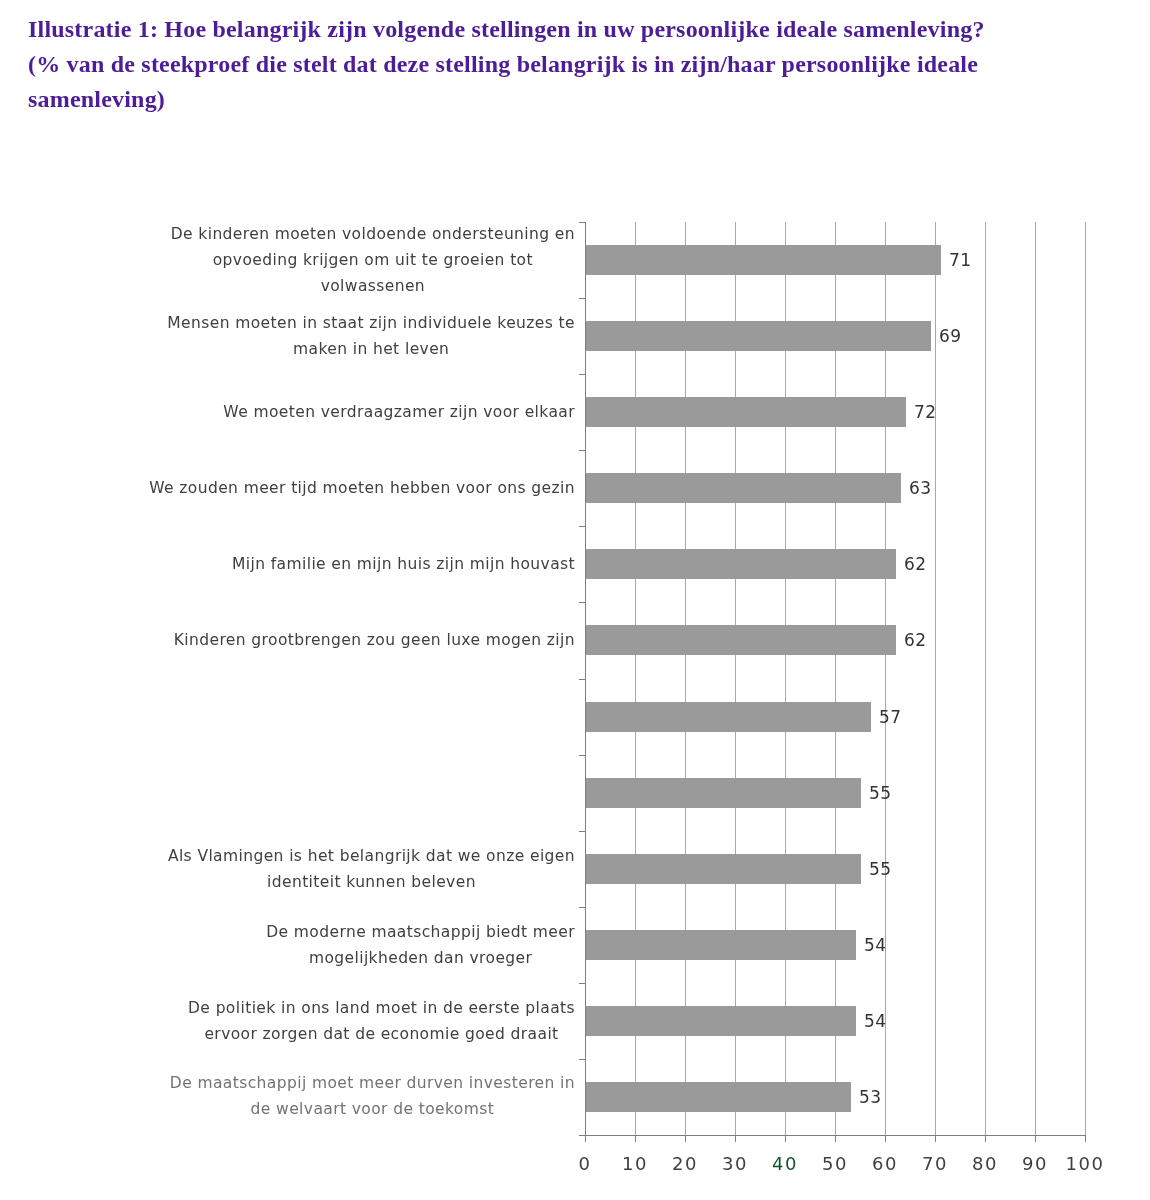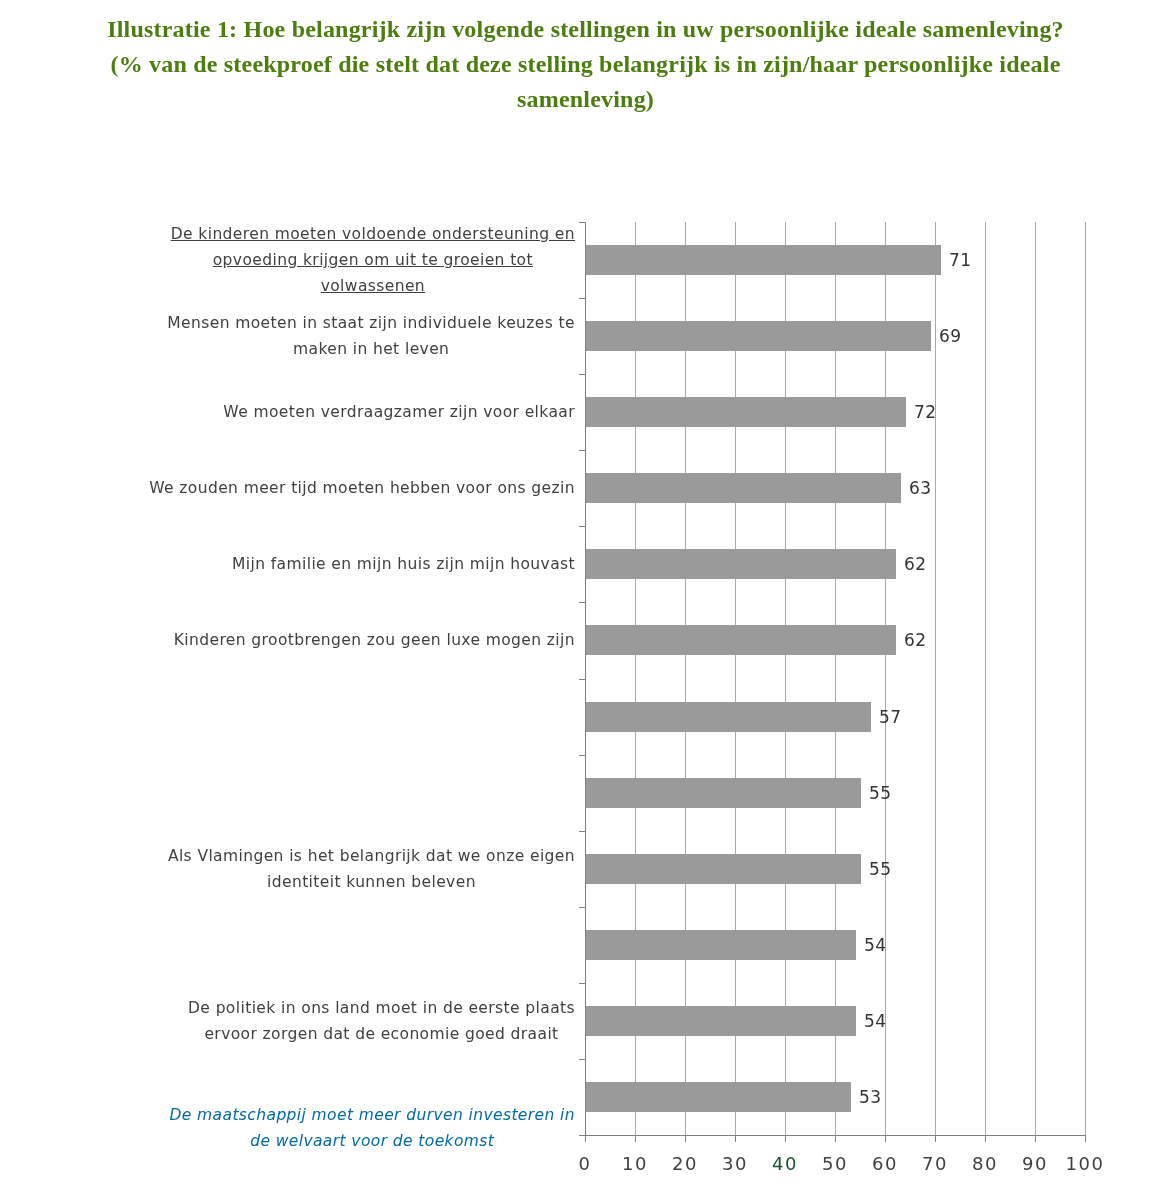--- a/index.html
+++ b/index.html
@@ -48,21 +48,21 @@
     position: absolute;
     transform: translateX(-50%);
     font-size: 18px;
     letter-spacing: 1.5px;
   }
 </style>
 </head>
 <body>
 
 <div class="page">
-  <div class="title" style="color: #4d7c0f; text-align: center;">Illustratie 1: Hoe belangrijk zijn volgende stellingen in uw persoonlijke ideale samenleving?
+  <div class="title" style="color: #4c1d95;">Illustratie 1: Hoe belangrijk zijn volgende stellingen in uw persoonlijke ideale samenleving?
 (% van de steekproef die stelt dat deze stelling belangrijk is in zijn/haar persoonlijke ideale
 samenleving)</div>
   <div class="chart" id="chart">
       <div class="tick" style="left: 585px; top: 913px; width: 1px; height: 7px; background: rgb(127, 127, 127);"></div>
       <div class="xlab" style="left: 585px; top: 931px; color: rgb(64, 64, 64);">0</div>
       <div class="gridline" style="left: 635px; top: 0px; height: 913px; background: rgb(168, 168, 168);"></div>
       <div class="tick" style="left: 635px; top: 913px; width: 1px; height: 7px; background: rgb(127, 127, 127);"></div>
       <div class="xlab" style="left: 635px; top: 931px; color: rgb(64, 64, 64);">10</div>
       <div class="gridline" style="left: 685px; top: 0px; height: 913px; background: rgb(168, 168, 168);"></div>
       <div class="tick" style="left: 685px; top: 913px; width: 1px; height: 7px; background: rgb(127, 127, 127);"></div>
@@ -99,21 +99,21 @@
       <div class="tick" style="left: 579px; top: 380px; width: 6px; height: 1px; background: rgb(127, 127, 127);"></div>
       <div class="tick" style="left: 579px; top: 457px; width: 6px; height: 1px; background: rgb(127, 127, 127);"></div>
       <div class="tick" style="left: 579px; top: 533px; width: 6px; height: 1px; background: rgb(127, 127, 127);"></div>
       <div class="tick" style="left: 579px; top: 609px; width: 6px; height: 1px; background: rgb(127, 127, 127);"></div>
       <div class="tick" style="left: 579px; top: 685px; width: 6px; height: 1px; background: rgb(127, 127, 127);"></div>
       <div class="tick" style="left: 579px; top: 761px; width: 6px; height: 1px; background: rgb(127, 127, 127);"></div>
       <div class="tick" style="left: 579px; top: 837px; width: 6px; height: 1px; background: rgb(127, 127, 127);"></div>
       <div class="tick" style="left: 579px; top: 913px; width: 6px; height: 1px; background: rgb(127, 127, 127);"></div>
       <div class="axis-line" style="left: 585px; top: 0px; width: 1px; height: 913px; background: rgb(127, 127, 127);"></div>
       <div class="axis-line" style="left: 585px; top: 913px; width: 501px; height: 1px; background: rgb(127, 127, 127);"></div>
-      <div class="cat-label" style="left: 24px; top: 0px; width: 551px; height: 76.0833px; color: rgb(63, 63, 63); text-decoration: underline;">De kinderen moeten voldoende ondersteuning en
+      <div class="cat-label" style="left: 24px; top: 0px; width: 551px; height: 76.0833px; color: rgb(63, 63, 63);">De kinderen moeten voldoende ondersteuning en
 opvoeding krijgen om uit te groeien tot
 volwassenen</div>
       <div class="bar" style="left: 586px; top: 23.0417px; width: 355px; height: 30px; background: rgb(154, 154, 154);"></div>
       <div class="val" style="left: 949px; top: 0px; height: 76.0833px; color: rgb(51, 51, 51);">71</div>
       <div class="cat-label" style="left: 24px; top: 76.0833px; width: 551px; height: 76.0833px; color: rgb(63, 63, 63);">Mensen moeten in staat zijn individuele keuzes te
 maken in het leven</div>
       <div class="bar" style="left: 586px; top: 99.125px; width: 345px; height: 30px; background: rgb(154, 154, 154);"></div>
       <div class="val" style="left: 939px; top: 76.0833px; height: 76.0833px; color: rgb(51, 51, 51);">69</div>
       <div class="cat-label" style="left: 24px; top: 152.167px; width: 551px; height: 76.0833px; color: rgb(63, 63, 63);">We moeten verdraagzamer zijn voor elkaar</div>
       <div class="bar" style="left: 586px; top: 175.208px; width: 320px; height: 30px; background: rgb(154, 154, 154);"></div>
@@ -128,24 +128,26 @@
       <div class="bar" style="left: 586px; top: 403.458px; width: 310px; height: 30px; background: rgb(154, 154, 154);"></div>
       <div class="val" style="left: 904px; top: 380.417px; height: 76.0833px; color: rgb(51, 51, 51);">62</div>
       <div class="bar" style="left: 586px; top: 479.542px; width: 285px; height: 30px; background: rgb(154, 154, 154);"></div>
       <div class="val" style="left: 879px; top: 456.5px; height: 76.0833px; color: rgb(51, 51, 51);">57</div>
       <div class="bar" style="left: 586px; top: 555.625px; width: 275px; height: 30px; background: rgb(154, 154, 154);"></div>
       <div class="val" style="left: 869px; top: 532.583px; height: 76.0833px; color: rgb(51, 51, 51);">55</div>
       <div class="cat-label" style="left: 24px; top: 608.667px; width: 551px; height: 76.0833px; color: rgb(63, 63, 63);">Als Vlamingen is het belangrijk dat we onze eigen
 identiteit kunnen beleven</div>
       <div class="bar" style="left: 586px; top: 631.708px; width: 275px; height: 30px; background: rgb(154, 154, 154);"></div>
       <div class="val" style="left: 869px; top: 608.667px; height: 76.0833px; color: rgb(51, 51, 51);">55</div>
+      <div class="cat-label" style="left: 24px; top: 684.75px; width: 551px; height: 76.0833px; color: rgb(63, 63, 63);">De moderne maatschappij biedt meer
+mogelijkheden dan vroeger</div>
       <div class="bar" style="left: 586px; top: 707.792px; width: 270px; height: 30px; background: rgb(154, 154, 154);"></div>
       <div class="val" style="left: 864px; top: 684.75px; height: 76.0833px; color: rgb(51, 51, 51);">54</div>
       <div class="cat-label" style="left: 24px; top: 760.833px; width: 551px; height: 76.0833px; color: rgb(63, 63, 63);">De politiek in ons land moet in de eerste plaats
 ervoor zorgen dat de economie goed draait</div>
       <div class="bar" style="left: 586px; top: 783.875px; width: 270px; height: 30px; background: rgb(154, 154, 154);"></div>
       <div class="val" style="left: 864px; top: 760.833px; height: 76.0833px; color: rgb(51, 51, 51);">54</div>
-      <div class="cat-label" style="left: 24px; top: 868px; width: 551px; height: 76.0833px; color: #0369a1; font-style: italic;">De maatschappij moet meer durven investeren in
+      <div class="cat-label" style="left: 24px; top: 836px; width: 551px; height: 76.0833px; color: #737373;">De maatschappij moet meer durven investeren in
 de welvaart voor de toekomst</div>
       <div class="bar" style="left: 586px; top: 859.958px; width: 265px; height: 30px; background: rgb(154, 154, 154);"></div>
       <div class="val" style="left: 859px; top: 836.917px; height: 76.0833px; color: rgb(51, 51, 51);">53</div>
     </div>
 </div>
 
 </body></html>

